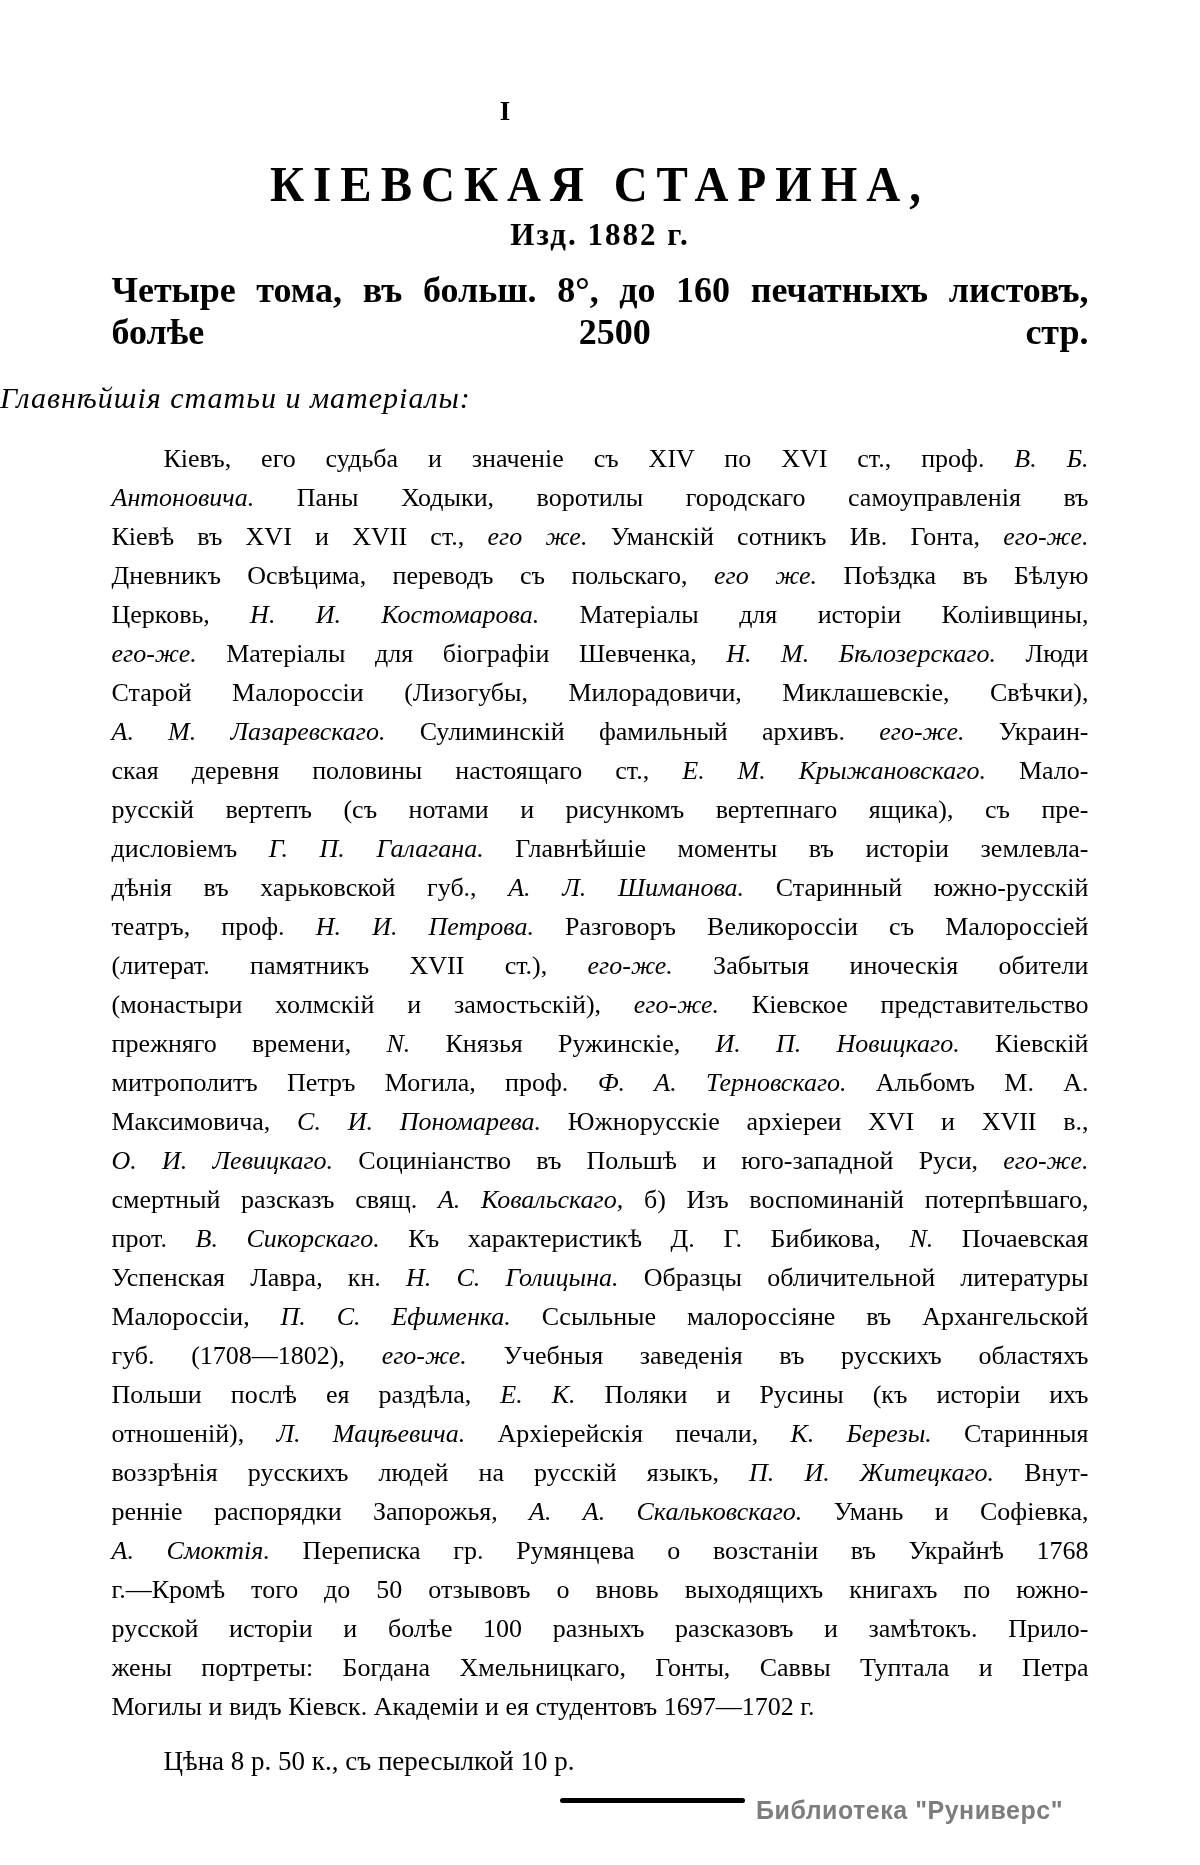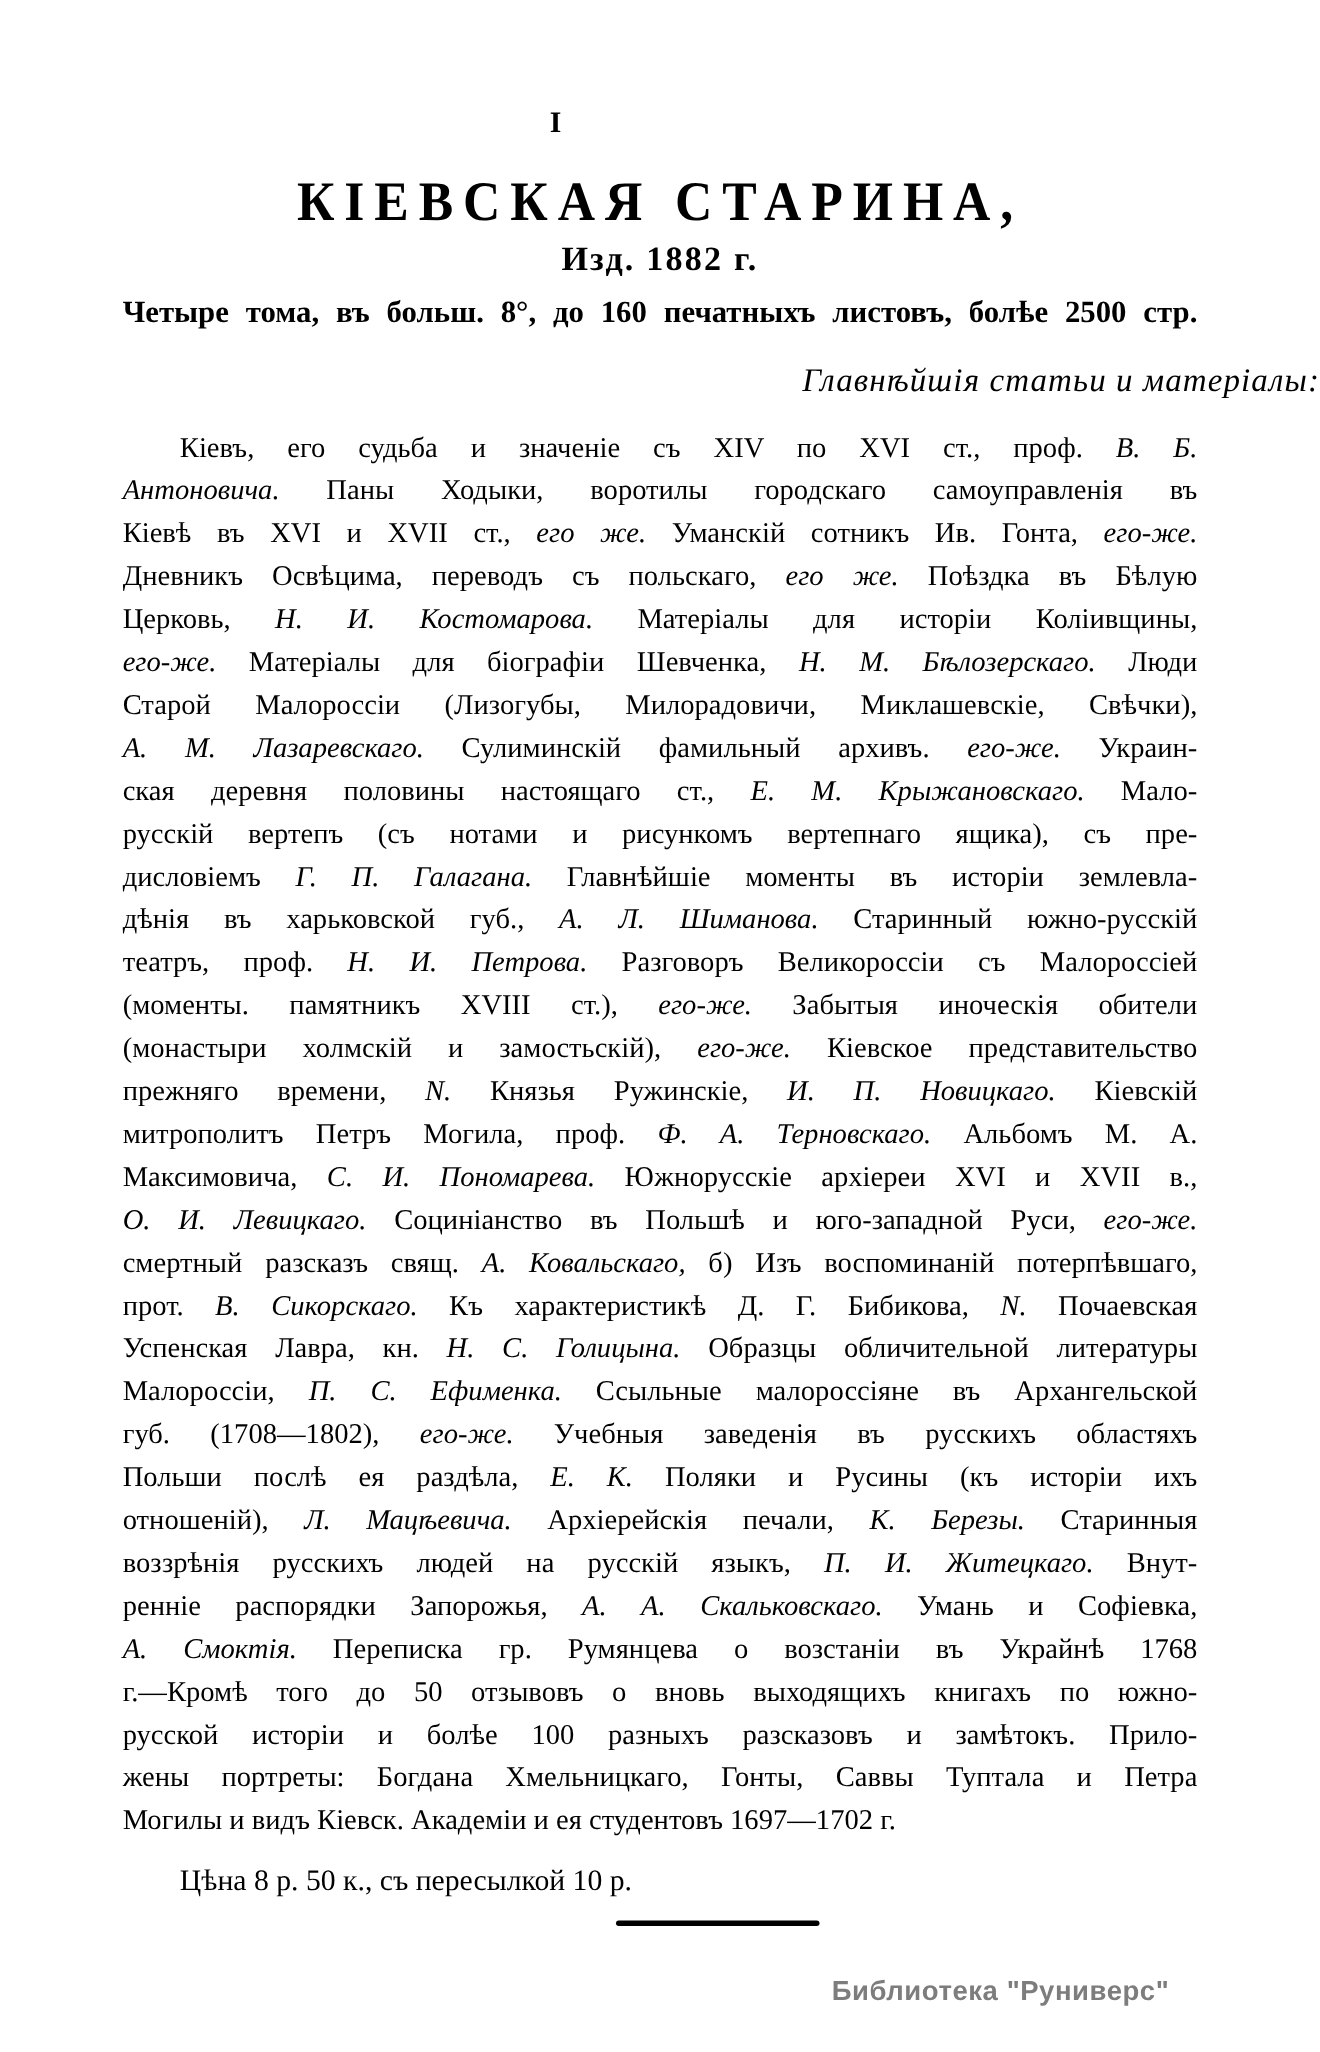--- a/index.html
+++ b/index.html
@@ -31,28 +31,28 @@
   .edition{
     margin-top:6px;
     text-align:center;
     font-size:31px;
     font-weight:bold;
     letter-spacing:2px;
   }
   .volumes{
     margin:16px auto 12px;
     width:977px;
-    font-size:28px;
+    font-size:36px;
     font-weight:bold;
     text-align:justify;
     text-align-last:justify;
   }
   .subtitle{
     margin-top:28px;
-    text-align:right;
+    text-align:left;
     font-style:italic;
     font-size:30px;
     letter-spacing:1px;
   }
   .body-text{
     margin:24px auto 16px;
     width:977px;
     font-size:26px;
     line-height:39px;
   }
@@ -104,21 +104,21 @@
       <div class="line"><span>Дневникъ Освѣцима, переводъ съ польскаго, </span><span class="it">его же.</span><span> Поѣздка въ Бѣлую</span></div>
       <div class="line"><span>Церковь, </span><span class="it">Н. И. Костомарова.</span><span> Матеріалы для исторіи Коліивщины,</span></div>
       <div class="line"><span class="it">его-же.</span><span> Матеріалы для біографіи Шевченка, </span><span class="it">Н. М. Бѣлозерскаго.</span><span> Люди</span></div>
       <div class="line"><span>Старой Малороссіи (Лизогубы, Милорадовичи, Миклашевскіе, Свѣчки),</span></div>
       <div class="line"><span class="it">А. М. Лазаревскаго.</span><span> Сулиминскій фамильный архивъ. </span><span class="it">его-же.</span><span> Украин-</span></div>
       <div class="line"><span>ская деревня половины настоящаго ст., </span><span class="it">Е. М. Крыжановскаго.</span><span> Мало-</span></div>
       <div class="line"><span>русскій вертепъ (съ нотами и рисункомъ вертепнаго ящика), съ пре-</span></div>
       <div class="line"><span>дисловіемъ </span><span class="it">Г. П. Галагана.</span><span> Главнѣйшіе моменты въ исторіи землевла-</span></div>
       <div class="line"><span>дѣнія въ харьковской губ., </span><span class="it">А. Л. Шиманова.</span><span> Старинный южно-русскій</span></div>
       <div class="line"><span>театръ, проф. </span><span class="it">Н. И. Петрова.</span><span> Разговоръ Великороссіи съ Малороссіей</span></div>
-      <div class="line"><span>(моменты. памятникъ XVIII ст.), </span><span class="it">его-же.</span><span> Забытыя иноческія обители</span></div>
+      <div class="line"><span>(литерат. памятникъ XVII ст.), </span><span class="it">его-же.</span><span> Забытыя иноческія обители</span></div>
       <div class="line"><span>(монастыри холмскій и замостьскій), </span><span class="it">его-же.</span><span> Кіевское представительство</span></div>
       <div class="line"><span>прежняго времени, </span><span class="it">N.</span><span> Князья Ружинскіе, </span><span class="it">И. П. Новицкаго.</span><span> Кіевскій</span></div>
       <div class="line"><span>митрополитъ Петръ Могила, проф. </span><span class="it">Ф. А. Терновскаго.</span><span> Альбомъ М. А.</span></div>
       <div class="line"><span>Максимовича, </span><span class="it">С. И. Пономарева.</span><span> Южнорусскіе архіереи XVI и XVII в.,</span></div>
       <div class="line"><span class="it">О. И. Левицкаго.</span><span> Социніанство въ Польшѣ и юго-западной Руси, </span><span class="it">его-же.</span></div>
       <div class="line"><span>смертный разсказъ свящ. </span><span class="it">А. Ковальскаго,</span><span> б) Изъ воспоминаній потерпѣвшаго,</span></div>
       <div class="line"><span>прот. </span><span class="it">В. Сикорскаго.</span><span> Къ характеристикѣ Д. Г. Бибикова, </span><span class="it">N.</span><span> Почаевская</span></div>
       <div class="line"><span>Успенская Лавра, кн. </span><span class="it">Н. С. Голицына.</span><span> Образцы обличительной литературы</span></div>
       <div class="line"><span>Малороссіи, </span><span class="it">П. С. Ефименка.</span><span> Ссыльные малороссіяне въ Архангельской</span></div>
       <div class="line"><span>губ. (1708—1802), </span><span class="it">его-же.</span><span> Учебныя заведенія въ русскихъ областяхъ</span></div>

